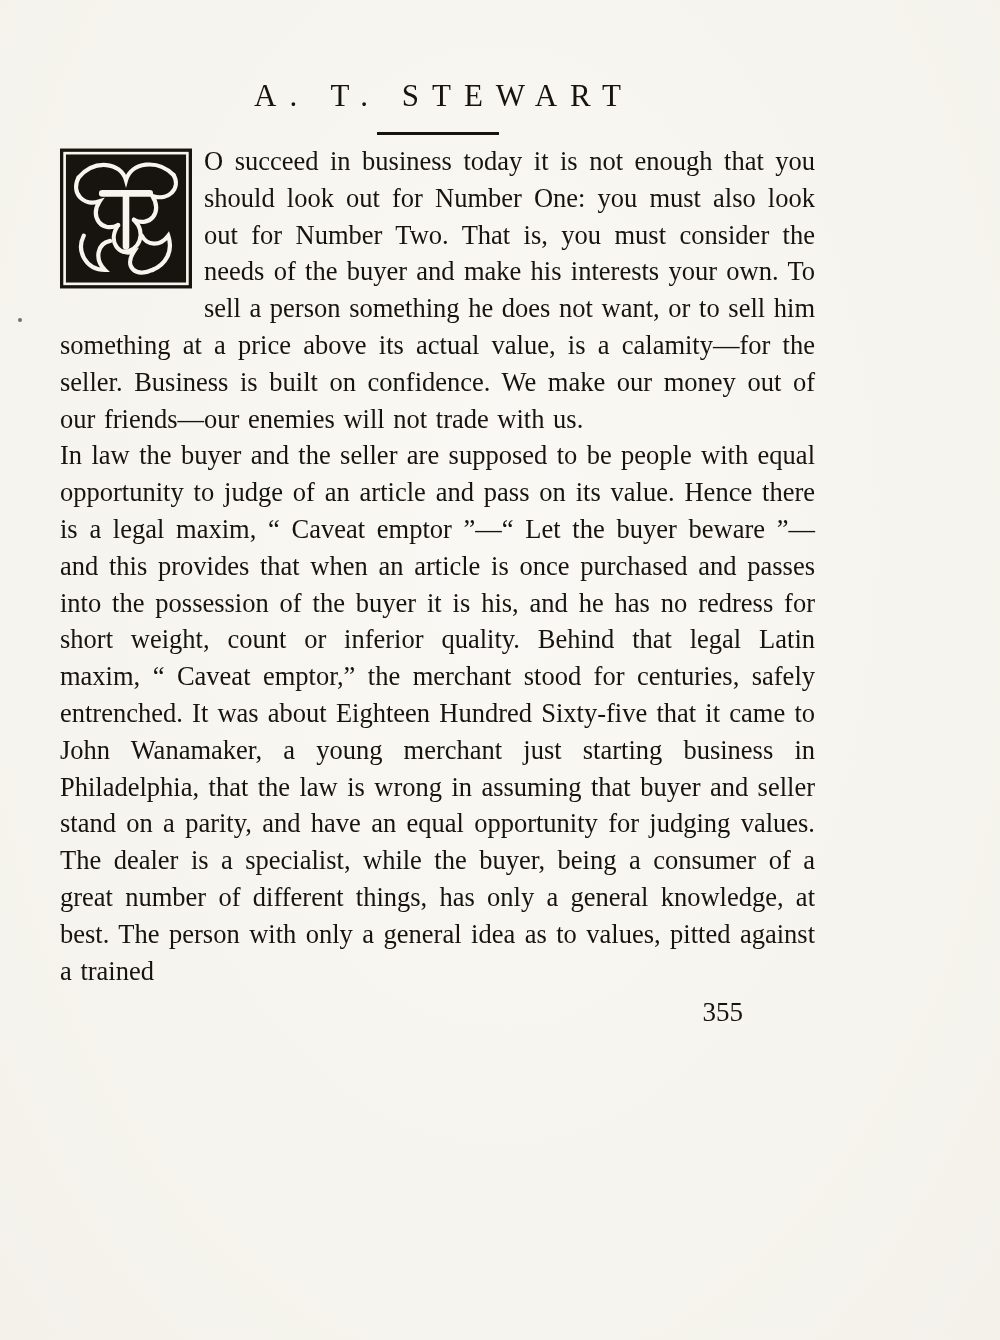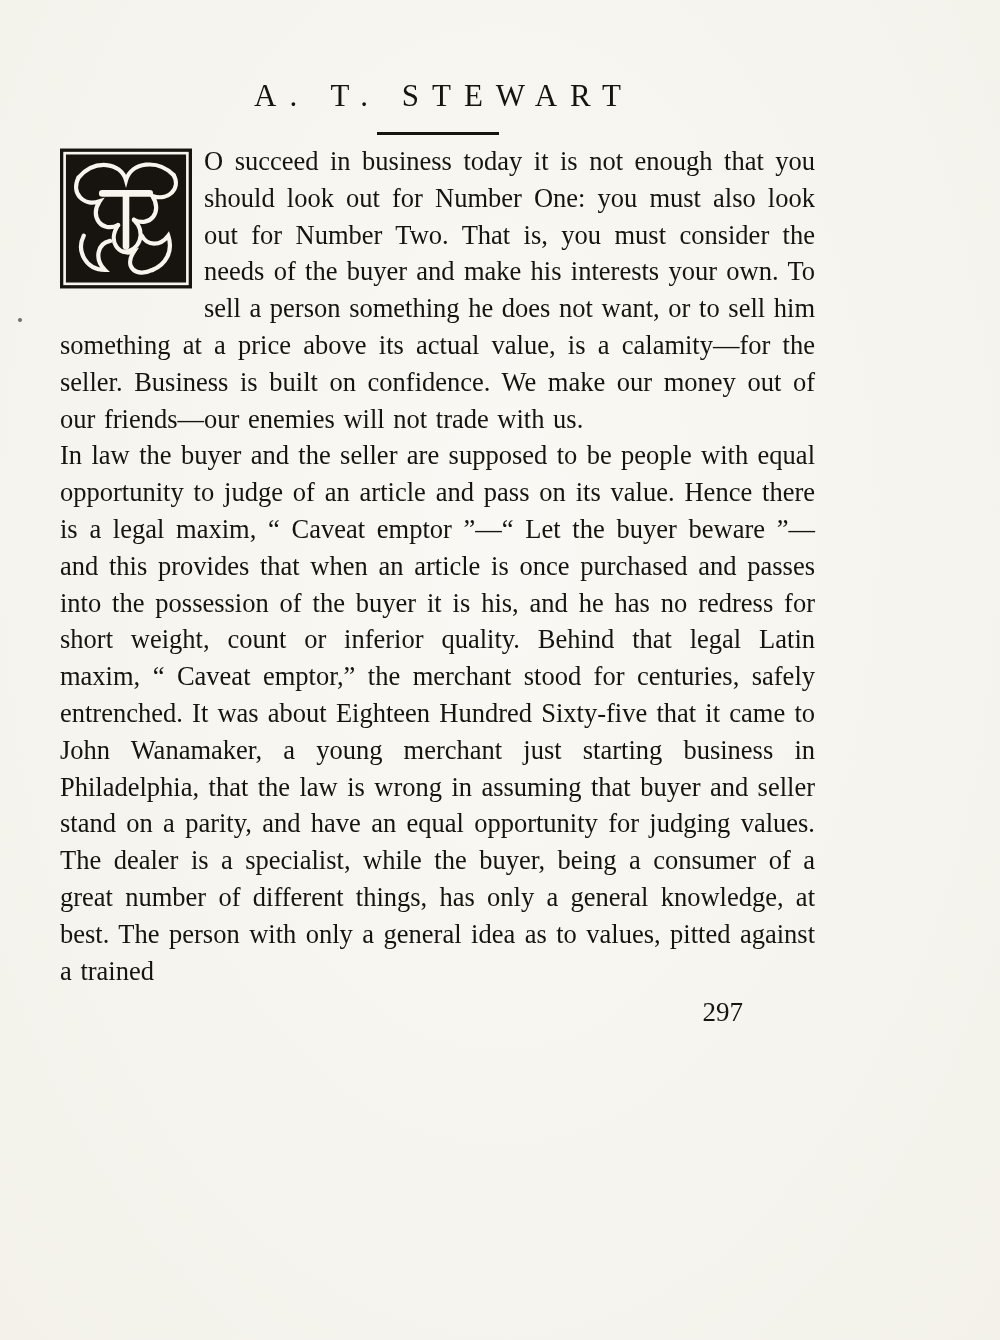--- a/index.html
+++ b/index.html
@@ -98,17 +98,17 @@
           </g>
         </svg>
       </span>
       <span>O succeed in business today it is not enough that you should look out for Number One: you must also look out for Number Two. That is, you must consider the needs of the buyer and make his interests your own. To sell a person something he does not want, or to sell him something at a price above its actual value, is a calamity—for the seller. Business is built on confidence. We make our money out of our friends—our enemies will not trade with us.</span>
     </div>
 
     <div class="para">In law the buyer and the seller are supposed to be people with equal opportunity to judge of an article and pass on its value. Hence there is a legal maxim, “ Caveat emptor ”—“ Let the buyer beware ”—and this provides that when an article is once purchased and passes into the possession of the buyer it is his, and he has no redress for short weight, count or inferior quality. Behind that legal Latin maxim, “ Caveat emptor,” the merchant stood for centuries, safely entrenched. It was about Eighteen Hundred Sixty-five that it came to John Wanamaker, a young merchant just starting business in Philadelphia, that the law is wrong in assuming that buyer and seller stand on a parity, and have an equal opportunity for judging values. The dealer is a specialist, while the buyer, being a consumer of a great number of different things, has only a general knowledge, at best. The person with only a general idea as to values, pitted against a trained</div>
 
   </div>
 
-  <div class="page-number">297</div>
+  <div class="page-number">355</div>
 
   <div class="dot-artifact"></div>
 
 </div>
 
 </body></html>

